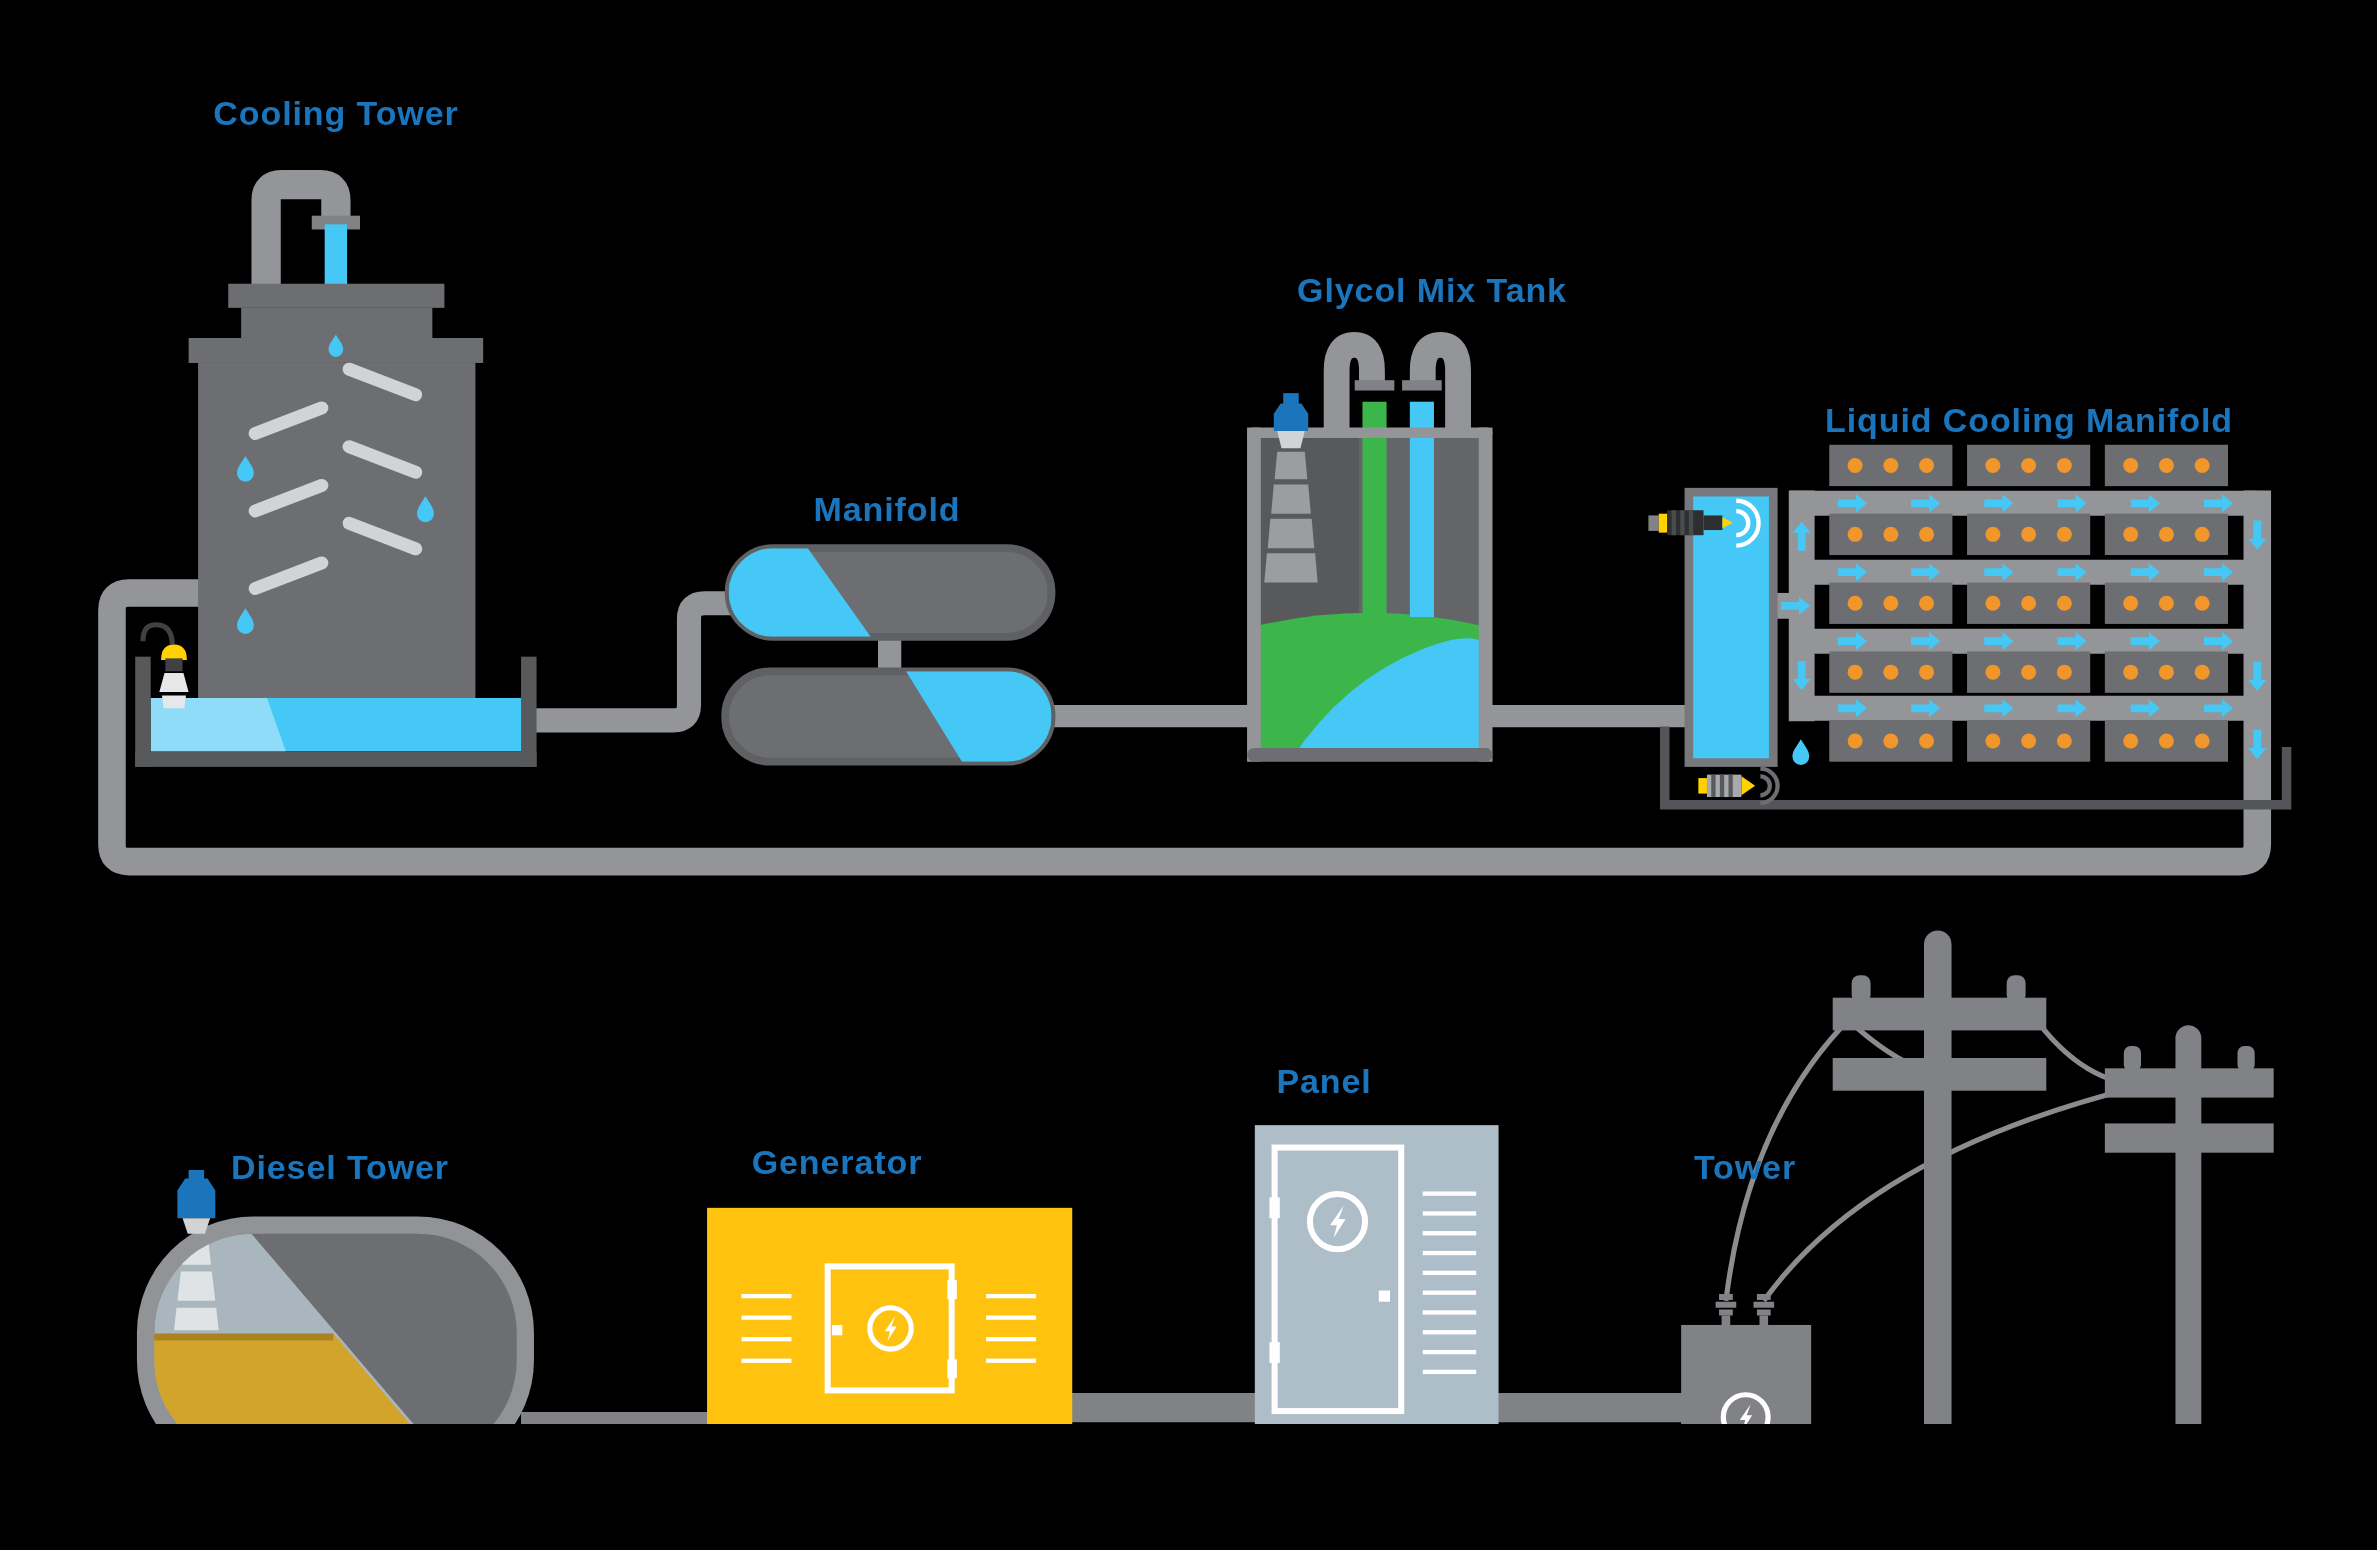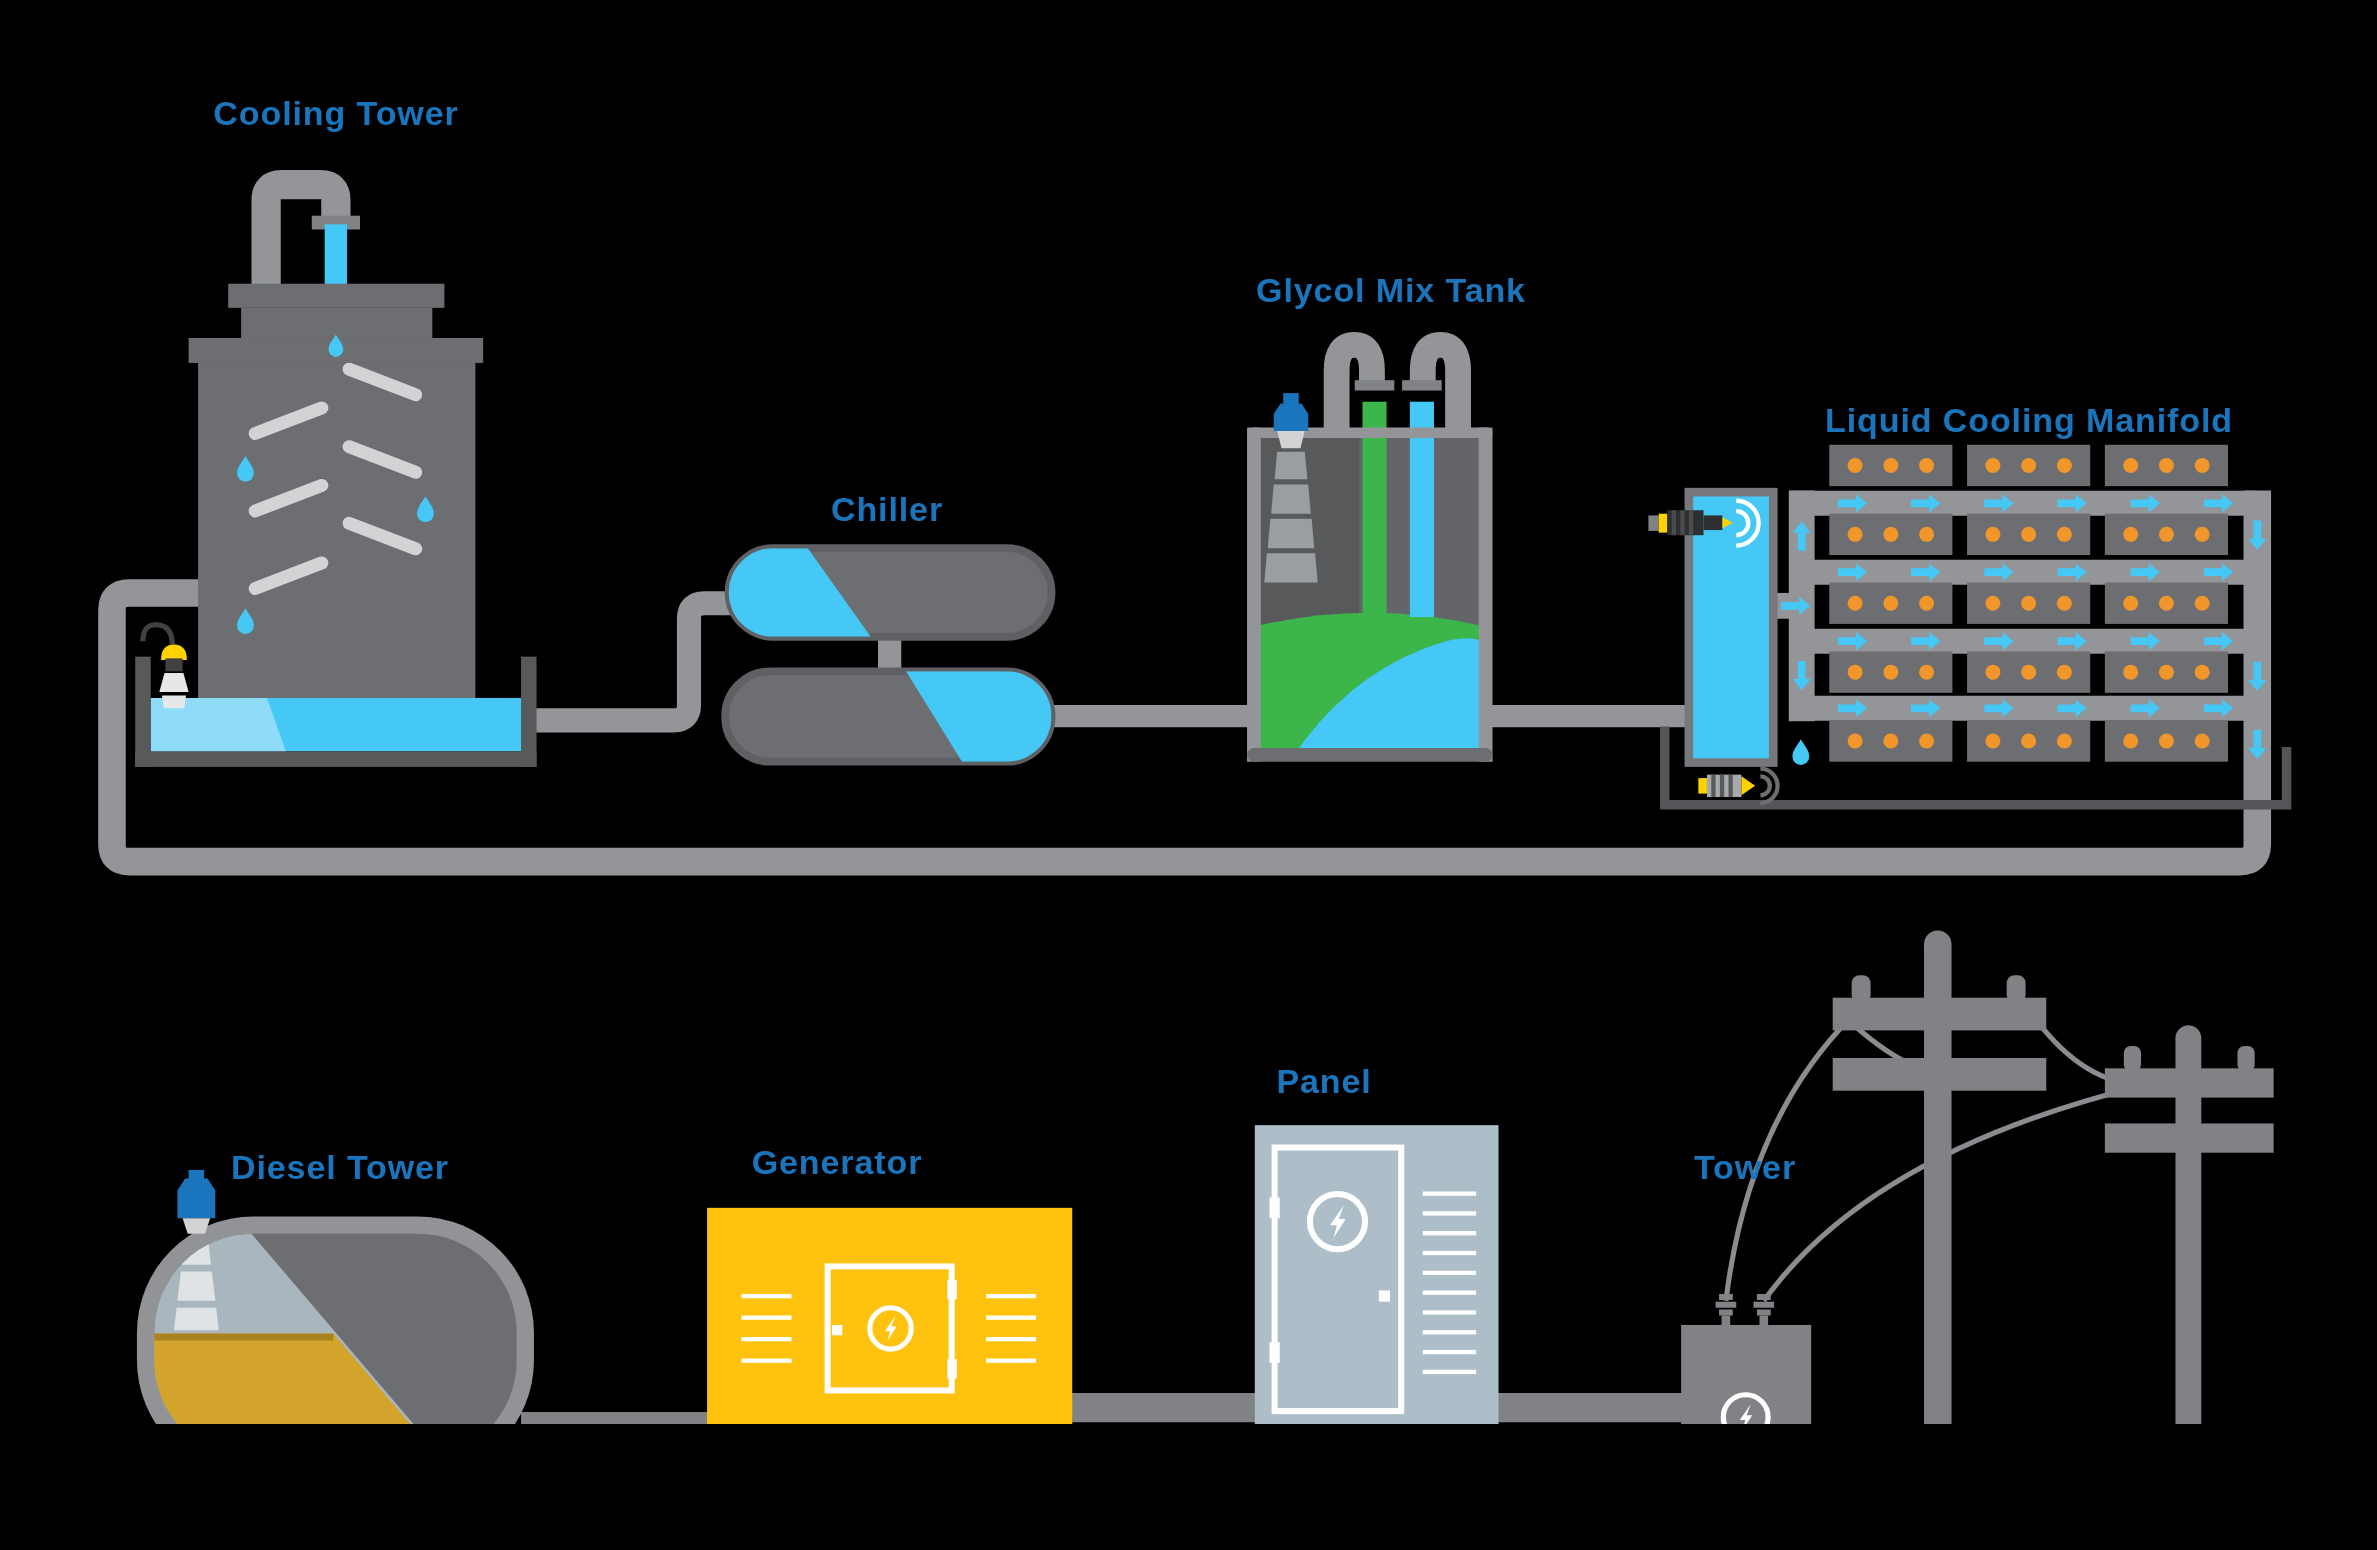--- a/index.html
+++ b/index.html
@@ -393,22 +393,22 @@
       <rect x="2526" y="1190" width="30" height="540" rx="15"></rect>
       <rect x="2466" y="1214" width="20" height="30" rx="8"></rect>
       <rect x="2598" y="1214" width="20" height="30" rx="8"></rect>
       <rect x="2444" y="1240" width="196" height="34"></rect>
       <rect x="2444" y="1304" width="196" height="34"></rect>
     </g>
   </g>
 </svg>
 
 <div class="lbl" style="left:336px;top:93px">Cooling Tower</div>
-<div class="lbl" style="left:887px;top:489px">Chiller</div>
-<div class="lbl" style="left:1391px;top:270px">Glycol Mix Tank</div>
+<div class="lbl" style="left:887px;top:489px">Manifold</div>
+<div class="lbl" style="left:1432px;top:270px">Glycol Mix Tank</div>
 <div class="lbl" style="left:2029px;top:400px">Liquid Cooling Manifold</div>
 <div class="lbl" style="left:340px;top:1147px">Diesel Tower</div>
 <div class="lbl" style="left:837px;top:1142px">Generator</div>
 <div class="lbl" style="left:1324px;top:1061px">Panel</div>
 <div class="lbl" style="left:1745px;top:1147px">Tower</div>
 
 </div>
 
 
 </body></html>

